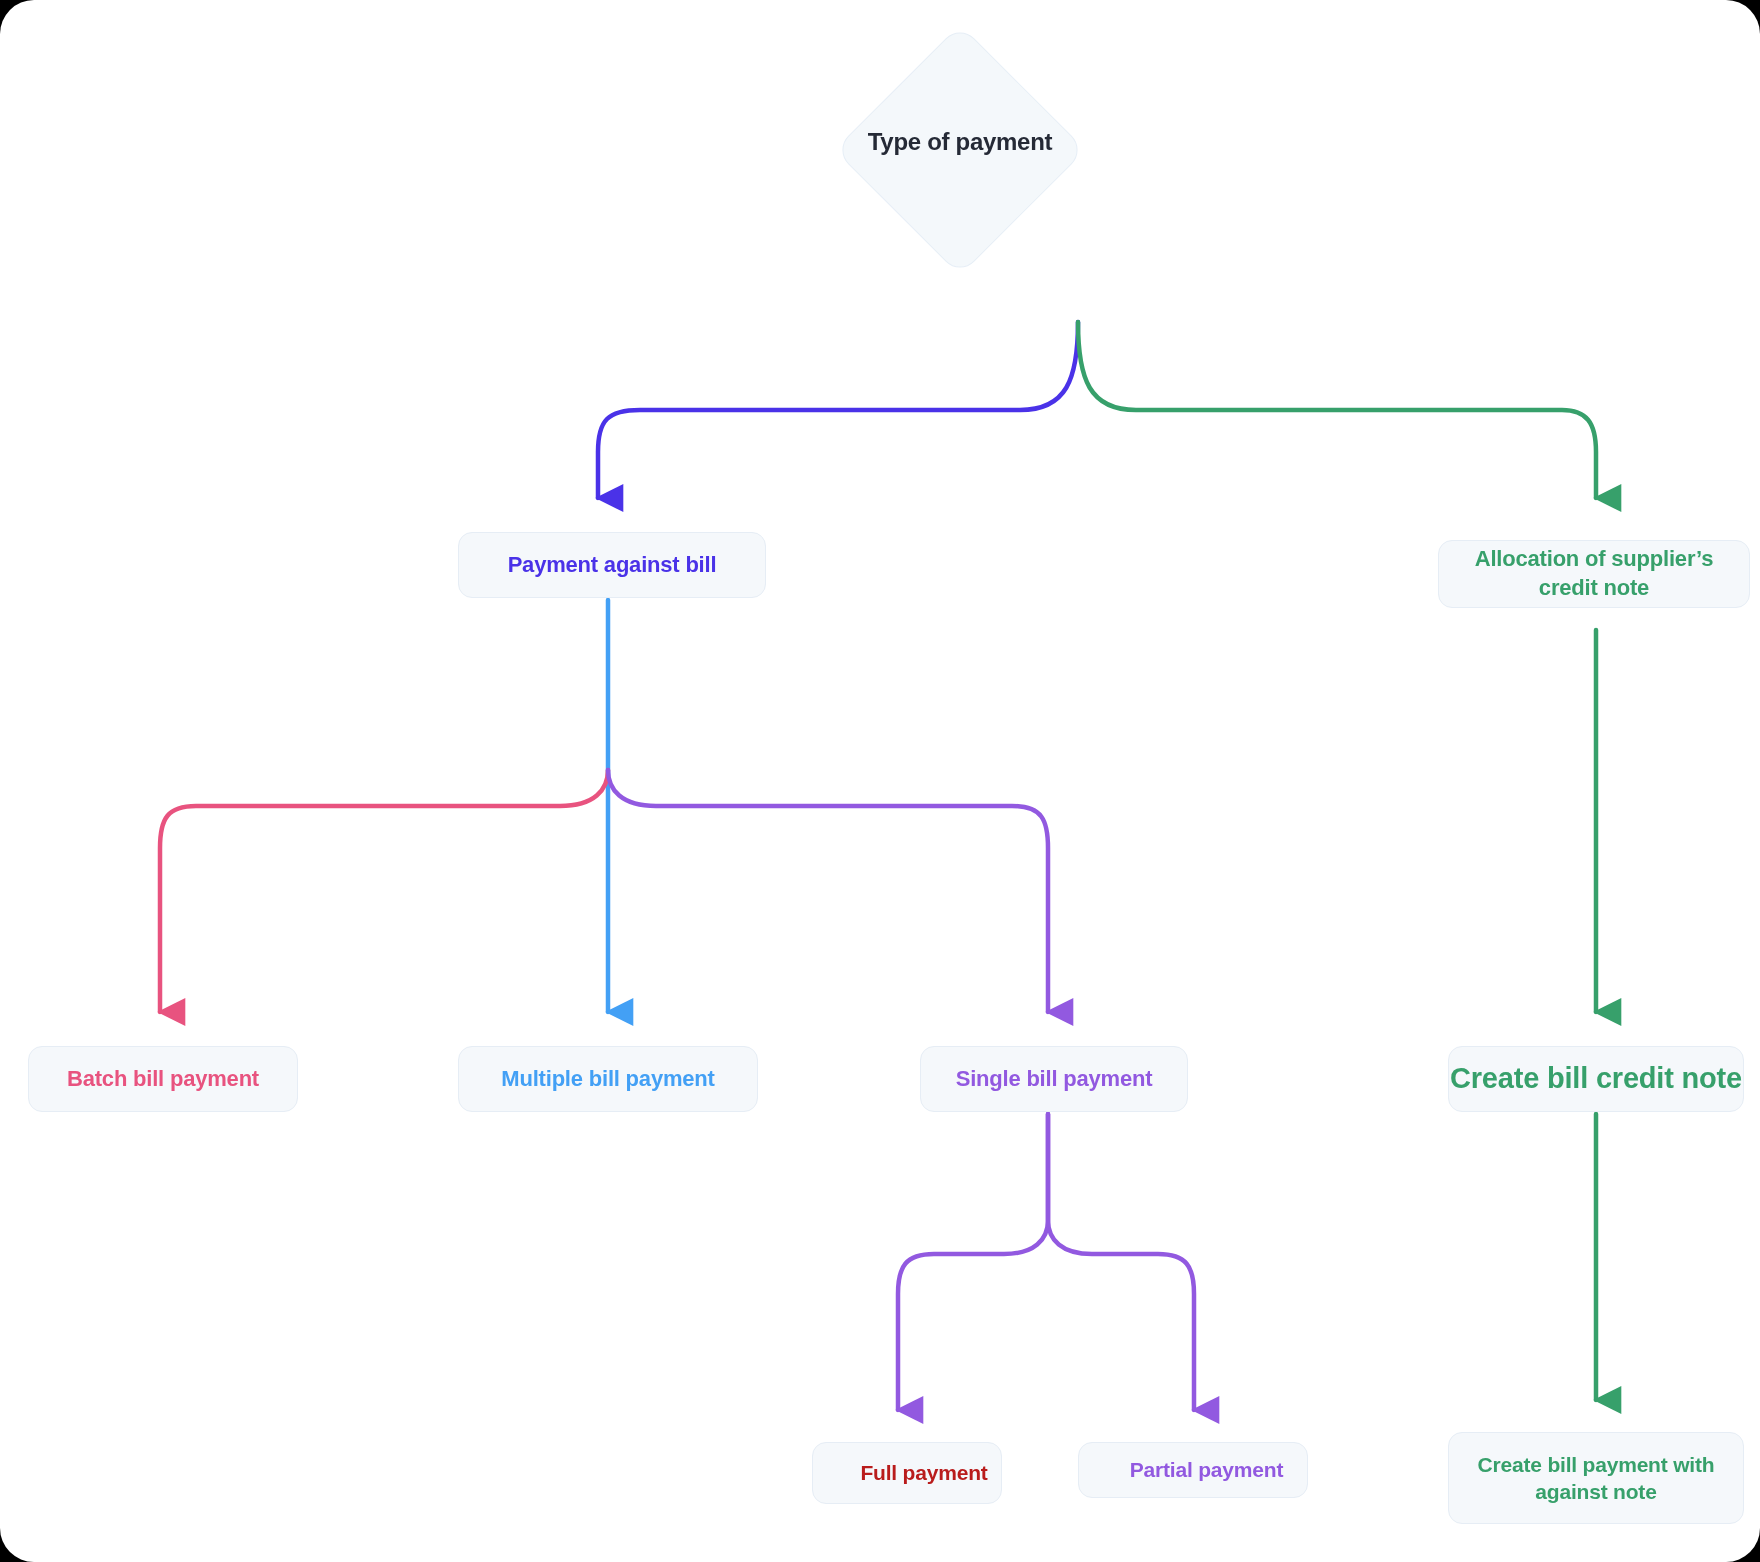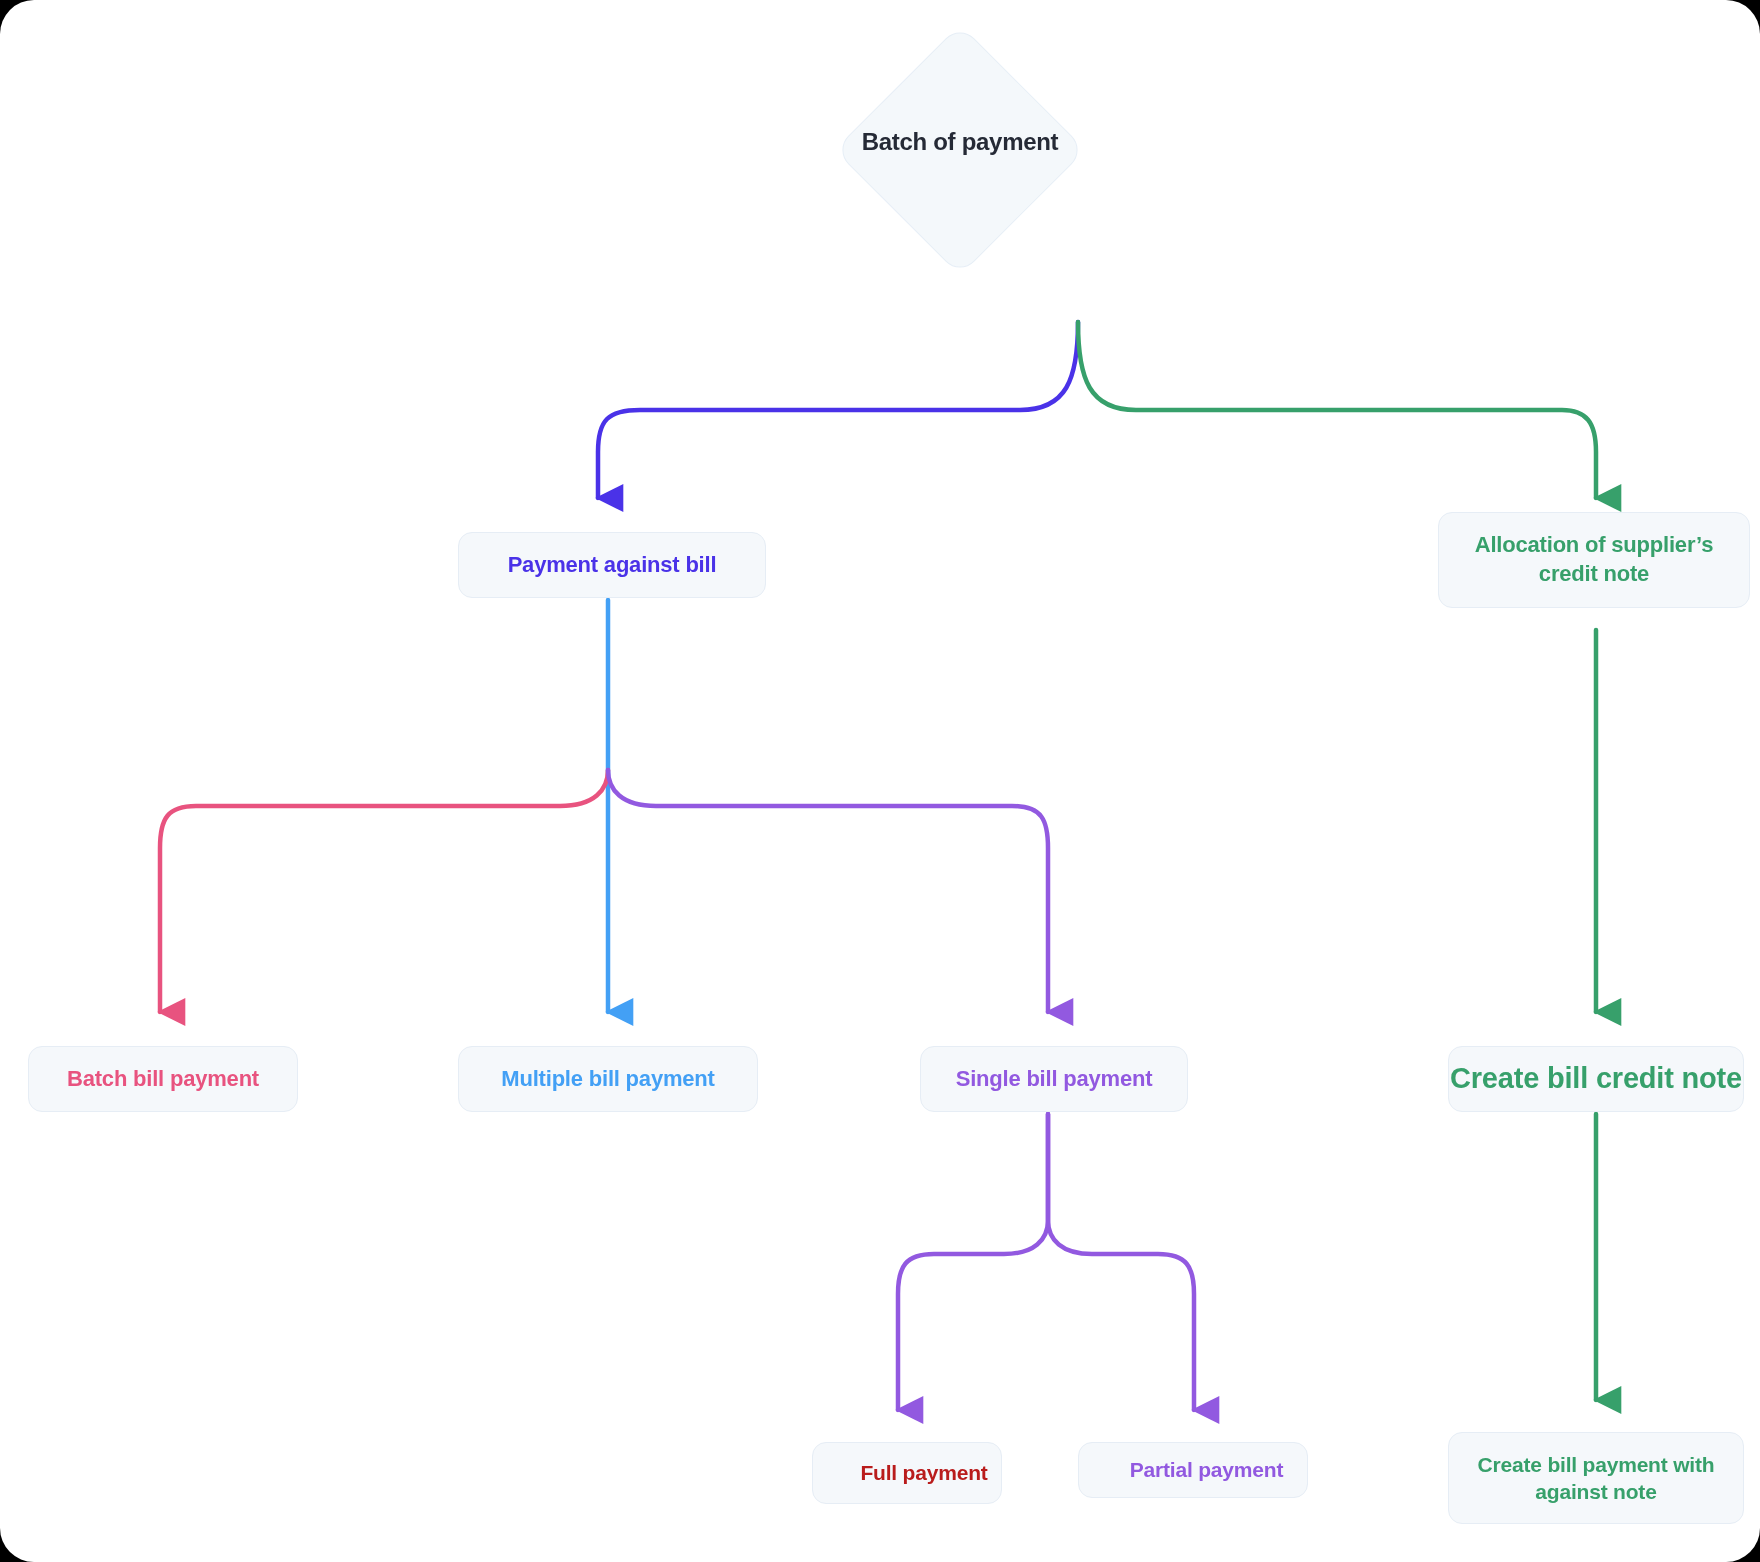--- a/index.html
+++ b/index.html
@@ -111,27 +111,27 @@
              L934,1254 C906,1254 898,1266 898,1294
              L898,1410" fill="none" stroke="#9259e0" stroke-width="4.5" stroke-linecap="round" marker-end="url(#ah-purple)"></path>
 
     <path d="M1048,1114 L1048,1220
              C1048,1240 1062,1254 1092,1254
              L1158,1254 C1186,1254 1194,1266 1194,1294
              L1194,1410" fill="none" stroke="#9259e0" stroke-width="4.5" stroke-linecap="round" marker-end="url(#ah-purple)"></path>
   </svg>
 
   <div class="node-diamond"></div>
-  <div class="diamond-label">Batch of payment</div>
+  <div class="diamond-label">Type of payment</div>
 
   <div class="node" style="left:458px; top:532px; width:308px; height:66px; font-size:22px; color:#4a32e8;">
     <span>Payment against bill</span>
   </div>
 
-  <div class="node" style="left:1438px; top:512px; width:312px; height:96px; font-size:22px; color:#37a06b; padding:0 16px;">
+  <div class="node" style="left:1438px; top:540px; width:312px; height:68px; font-size:22px; color:#37a06b; padding:0 16px;">
     <span>Allocation of supplier’s credit note</span>
   </div>
 
   <div class="node" style="left:28px; top:1046px; width:270px; height:66px; font-size:22px; color:#e8537f;align-items:center;">
     <span>Batch bill payment</span>
   </div>
 
   <div class="node" style="left:920px; top:1046px; width:268px; height:66px; font-size:22px; color:#9259e0;">
     <span>Single bill payment</span>
   </div>

